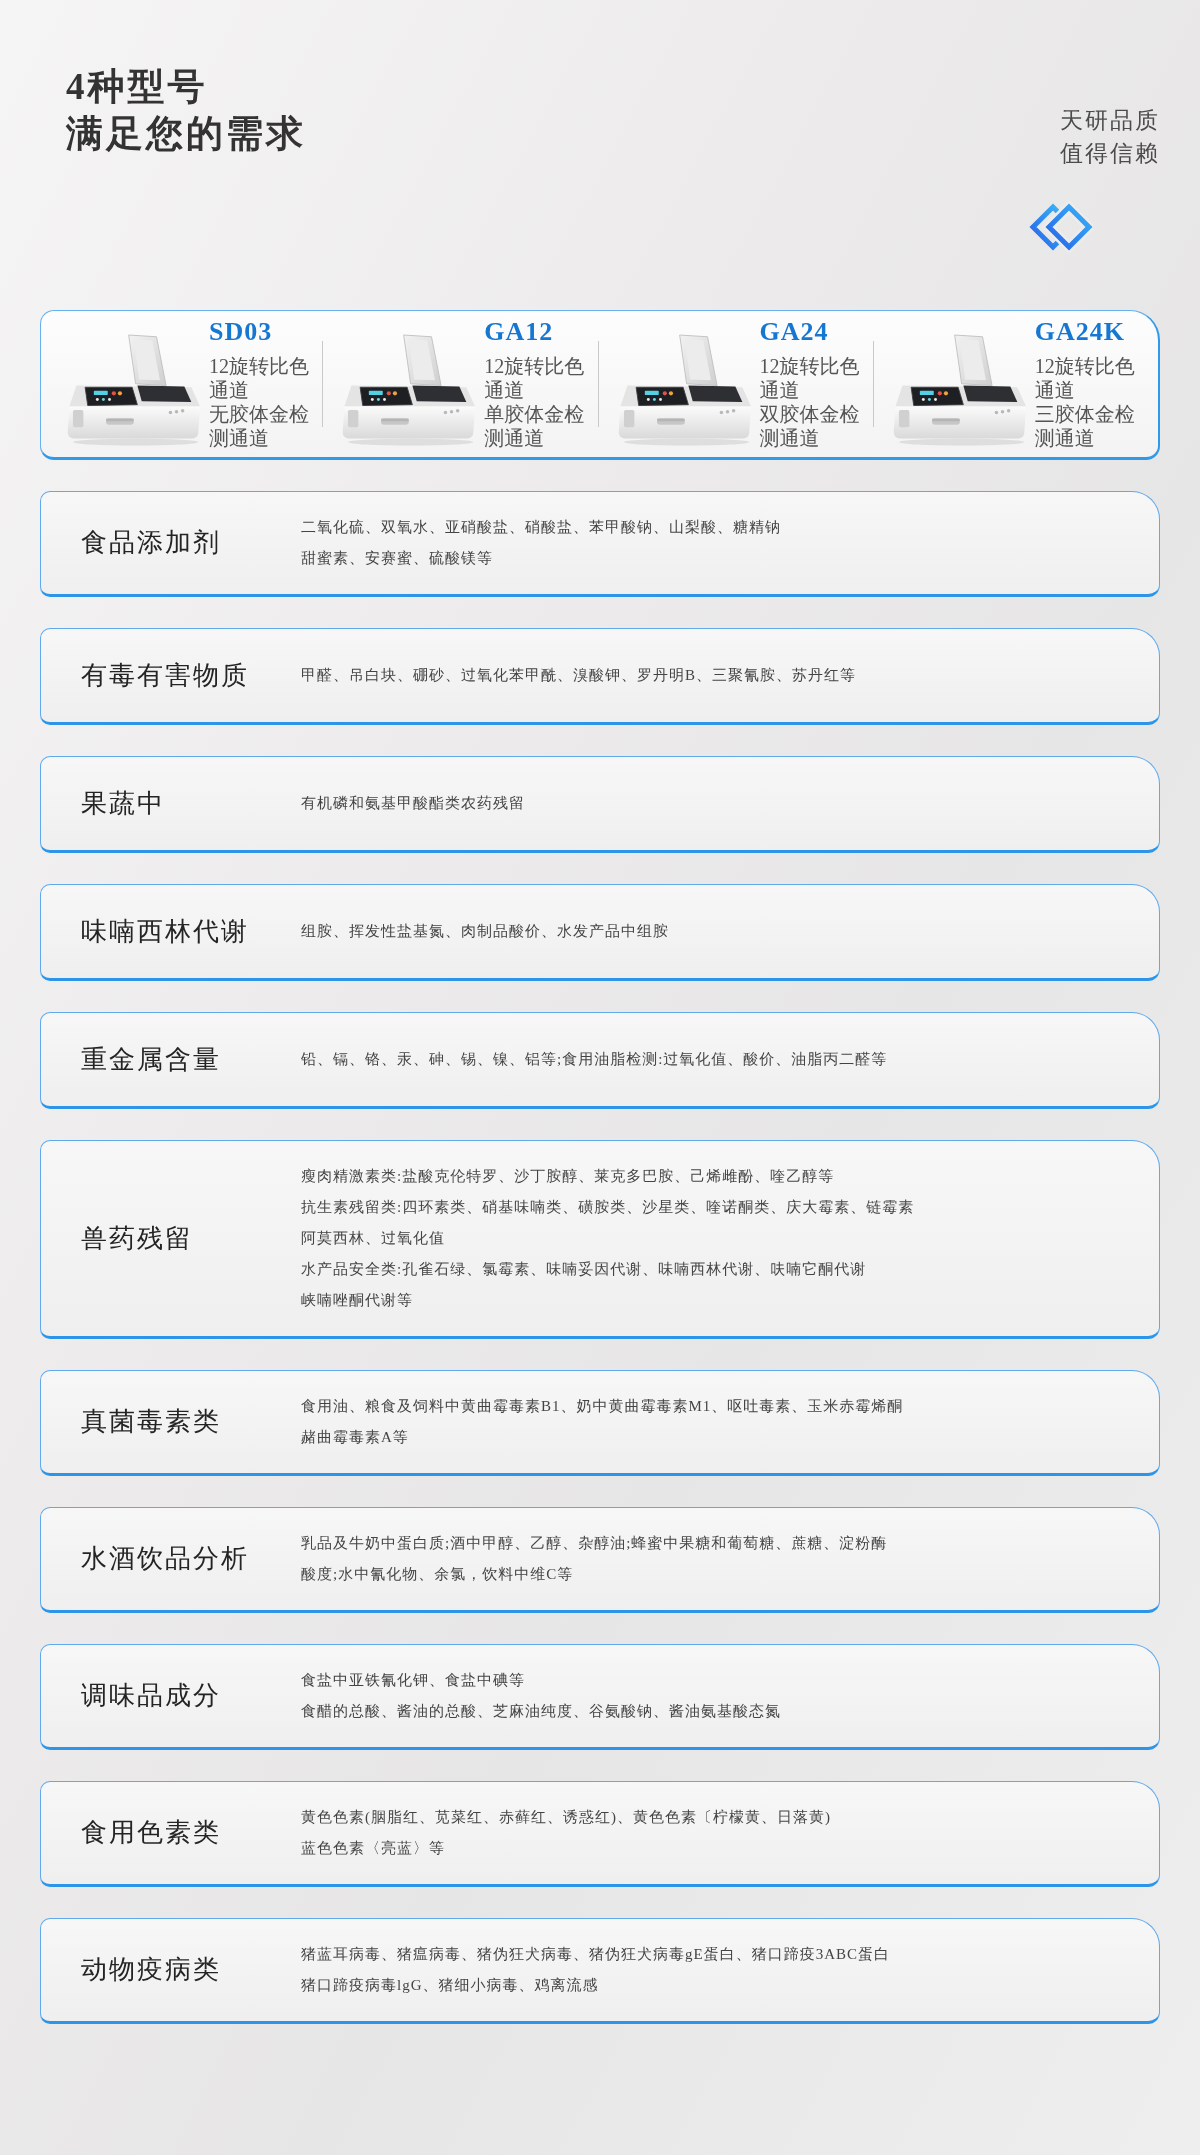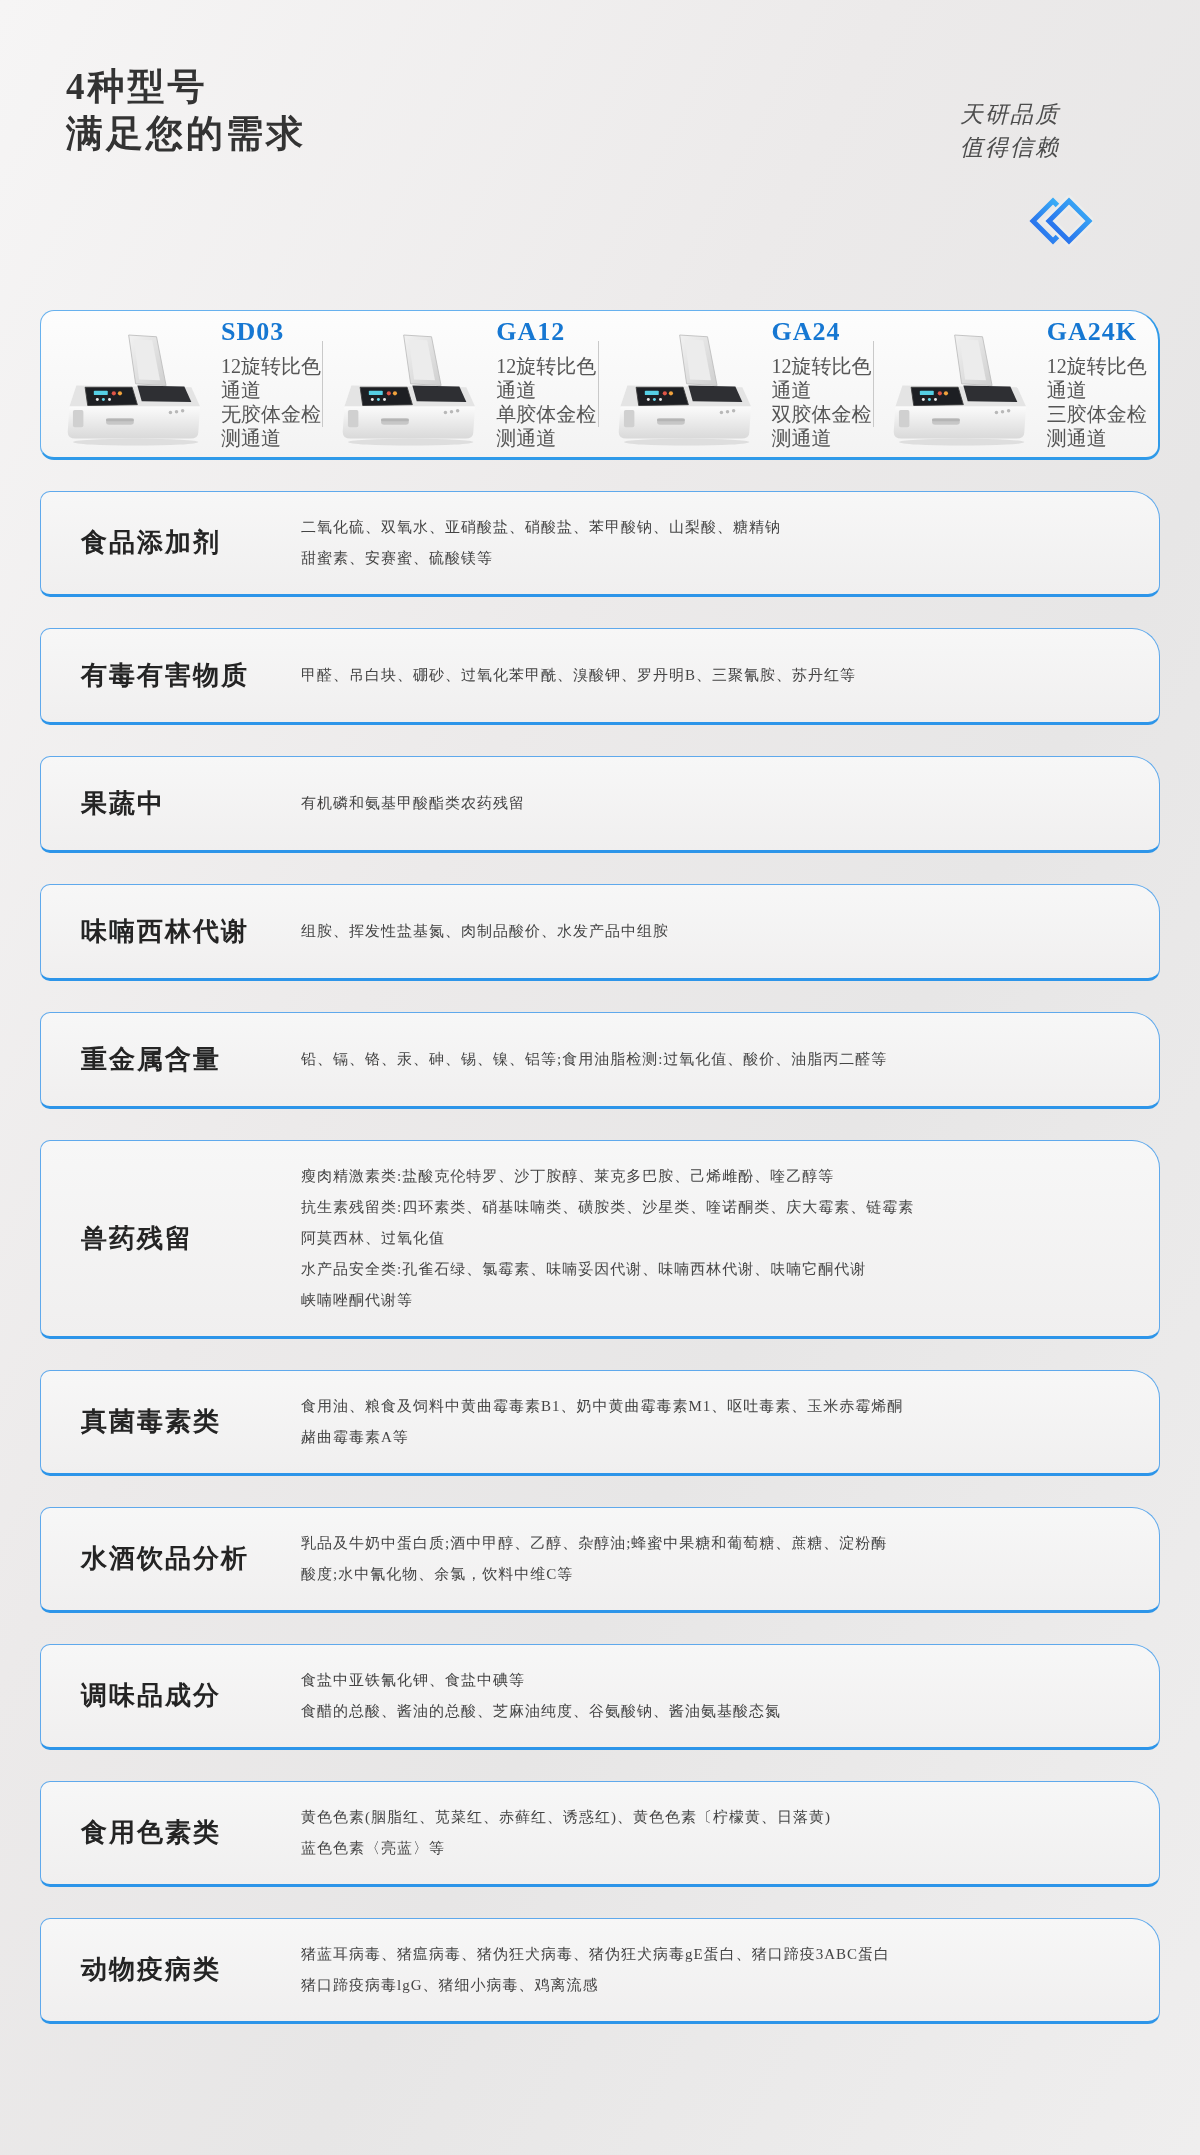--- a/index.html
+++ b/index.html
@@ -5,49 +5,49 @@
   * { margin: 0; padding: 0; box-sizing: border-box; }
   html, body { width: 1200px; }
   body {
     width: 1200px; height: 2155px; overflow: hidden;
     font-family: "Liberation Serif", "DejaVu Serif", serif;
     background: linear-gradient(118deg, #f6f5f5 0%, #eceaea 38%, #e7e6e6 62%, #efeeee 100%);
     position: relative;
   }
   .header { position: relative; padding: 64px 40px 0 66px; }
   .title { font-size: 37px; font-weight: 700; color: #333; line-height: 1.27; letter-spacing: 3px; }
-  .brand { position: absolute; top: 98px; right: 40px; width: 200px; text-align: left; font-style: italic; }
+  .brand { position: absolute; top: 104px; right: 40px; width: 200px; text-align: right; }
   .brand-line { font-size: 23px; color: #4c4c4c; line-height: 1.45; letter-spacing: 2px; }
   .logo { display: block; margin: 30px auto 0; }
 
   .models-card {
     margin: 152px 40px 0; height: 150px;
     background: linear-gradient(180deg, #fdfdfd, #f3f3f3);
     border: 1px solid #67b1ee; border-right: 2px solid #2f9ae9; border-bottom: 3px solid #2f9ae9;
     border-radius: 14px 30px 14px 14px;
     display: flex; align-items: center; padding: 0 8px;
   }
   .model-cell { flex: 1 1 0; height: 100%; display: flex; align-items: center; position: relative; padding-left: 10px; }
   .model-cell + .model-cell::before {
     content: ""; position: absolute; left: -2px; top: 30px; bottom: 30px; width: 1px; background: #c9c9c9;
   }
   .device { width: 148px; height: 118px; flex: none; margin-top: 10px; }
-  .model-info { margin-left: 14px; }
+  .model-info { margin-left: 2px; }
   .model-name { font-size: 26px; font-weight: 700; color: #1677d2; margin-bottom: 7px; letter-spacing: 1px; }
   .model-spec { font-size: 20px; color: #555; line-height: 24px; }
 
   .category-row {
     margin: 31px 40px 0; min-height: 97px;
     padding: 20px 20px 20px 40px;
     background: linear-gradient(180deg, #f7f7f7, #f0efef);
     border: 1px solid #5fa9ec; border-bottom: 3px solid #2d95e9;
     border-radius: 10px 28px 12px 10px;
     display: flex; align-items: center;
   }
-  .category-title { flex: none; width: 220px; font-size: 26px; font-weight: 700; color: #242424; letter-spacing: 2px; }
+  .category-title { flex: none; width: 220px; font-size: 26px; font-weight: 400; color: #242424; letter-spacing: 2px; }
   .category-content { flex: 1; }
   .category-line { font-size: 15px; color: #444; line-height: 31px; letter-spacing: 1px; }
 </style>
 </head>
 <body>
 
 <svg width="0" height="0" style="position:absolute" aria-hidden="true">
   <defs>
     <linearGradient id="lidGrad" x1="0" y1="0" x2="1" y2="1">
       <stop offset="0" stop-color="#f2f2f2"></stop>

